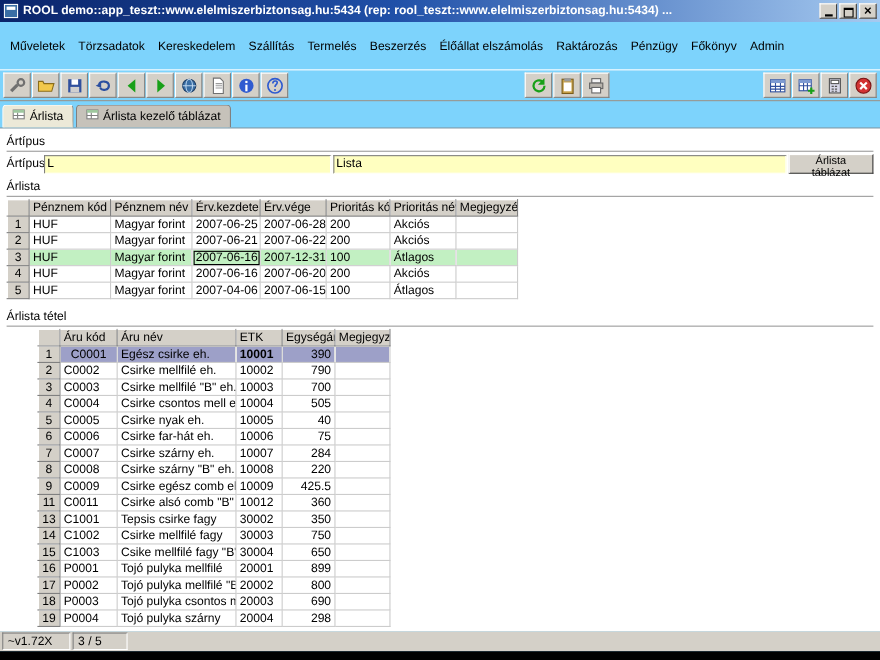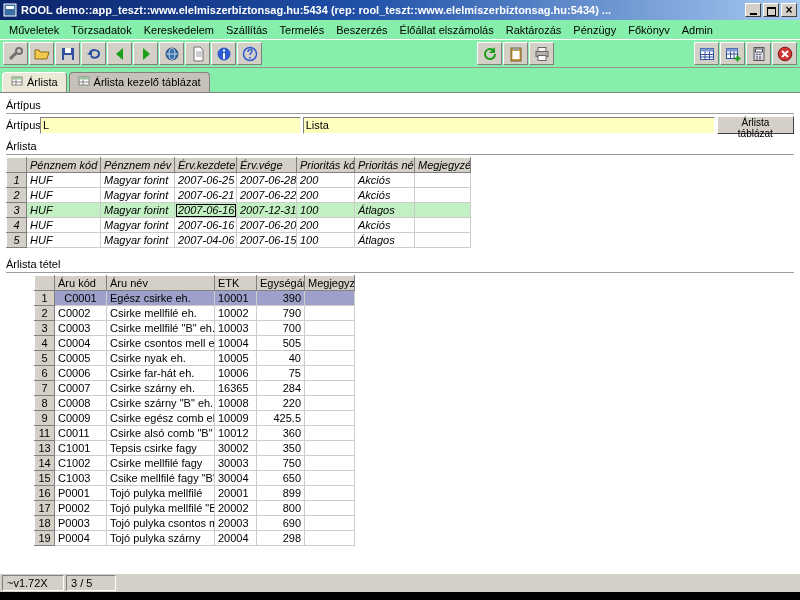--- a/index.html
+++ b/index.html
@@ -1,32 +1,32 @@
 <!DOCTYPE html>
 <html><head>
 <meta charset="utf-8">
 <style>
   html,body{margin:0;padding:0;background:#000;}
-  .window{width:800px;height:600px;display:flex;flex-direction:column;background:#86efac;
+  .window{width:800px;height:600px;display:flex;flex-direction:column;background:#7dd3fc;
           font-family:"Liberation Sans",sans-serif;font-size:11px;color:#000;overflow:hidden;}
 
   
   .titlebar{height:20px;background:linear-gradient(90deg,#0a246a 0%,#2050a8 45%,#a6caf0 100%);
             color:#fff;font-weight:bold;display:flex;align-items:center;padding:0 3px;gap:4px;flex:0 0 auto;}
   .title-text{white-space:nowrap;overflow:hidden;text-overflow:clip;flex:1;font-size:11px;}
   .app-icon svg{width:14px;height:14px;display:block;}
   .win-controls{display:flex;gap:2px;margin-left:auto;}
   .wbtn{width:16px;height:14px;background:#d4d0c8;border:1px solid;border-color:#fff #404040 #404040 #fff;
         padding:0;position:relative;}
   .glyph-min{display:block;width:7px;height:2px;background:#000;margin:8px auto 0;}
   .glyph-max{display:block;width:7px;height:6px;border:1px solid #000;border-top-width:2px;margin:2px auto 0;}
   .glyph-close::before{content:"×";font-weight:bold;font-size:12px;line-height:11px;display:block;text-align:center;}
 
   
-  .menubar{height:19px;display:flex;align-items:center;padding:0 4px;gap:2px;flex:0 0 auto;}
+  .menubar{height:19px;display:flex;align-items:center;padding:12px 4px;gap:2px;flex:0 0 auto;}
   .menu-item{padding:2px 5px;white-space:nowrap;}
 
   
   .toolbar{height:27px;display:flex;align-items:center;padding:0 3px;flex:0 0 auto;
            border-top:1px solid #fff;border-bottom:1px solid #9a968e;}
   .tb-group{display:flex;gap:1px;}
   .tb-spacer{width:215px;}
   .tb-group.right{margin-left:auto;}
   .tb-btn{width:25px;height:23px;background:#d4d0c8;border:1px solid;border-color:#fff #808080 #808080 #fff;padding:0;}
   .tb-btn svg{width:16px;height:16px;display:block;margin:auto;}
@@ -45,21 +45,21 @@
   .field-row label{width:32px;}
   .code-input,.name-input{height:15px;border:1px solid;border-color:#808080 #fff #fff #808080;
        background:#ffffc0;font:inherit;padding:0 2px;}
   .code-input{width:256px;}
   .name-input{width:408px;}
   .btn{margin-left:auto;height:18px;background:#d4d0c8;border:1px solid;border-color:#fff #404040 #404040 #fff;
        font:inherit;font-size:10px;padding:0 5px;}
 
   
   .grid{border-collapse:collapse;table-layout:fixed;margin-bottom:8px;}
-  #arlista-table{width:464px;font-style:italic;}
+  #arlista-table{width:464px;}
   #tetel-table{width:320px;margin-left:28px;}
   .grid th,.grid td{height:14px;line-height:13px;padding:0 3px;font-weight:normal;text-align:left;
        white-space:nowrap;overflow:hidden;font-size:11px;}
   .grid td{border:1px solid #cccccc;background:#fff;}
   .grid thead th{background:#d4d0c8;border:1px solid;border-color:#fff #808080 #808080 #fff;}
   .grid .rownum{background:#d4d0c8;border:1px solid;border-color:#fff #808080 #808080 #fff;text-align:center;}
   .focus-cell{outline:1px solid #000;outline-offset:-2px;}
   #tetel-table td:nth-child(5){text-align:right;}
 
   
@@ -354,21 +354,21 @@
             <th>ETK</th>
             <th>Egységár</th>
             <th>Megjegyzés</th>
           </tr>
         </thead>
         <tbody>
           <tr>
             <th class="rownum">1</th>
             <td style="background: rgb(157, 160, 200); text-align: center;">C0001</td>
             <td style="background: rgb(157, 160, 200);">Egész csirke eh.</td>
-            <td style="background: rgb(157, 160, 200);">10001</td>
+            <td style="background: rgb(157, 160, 200); font-weight: bold;">10001</td>
             <td style="background: rgb(157, 160, 200);">390</td>
             <td style="background: rgb(157, 160, 200);"></td>
           </tr>
           <tr>
             <th class="rownum">2</th>
             <td>C0002</td>
             <td>Csirke mellfilé eh.</td>
             <td>10002</td>
             <td>790</td>
             <td></td>
@@ -402,21 +402,21 @@
             <td>C0006</td>
             <td>Csirke far-hát eh.</td>
             <td>10006</td>
             <td>75</td>
             <td></td>
           </tr>
           <tr>
             <th class="rownum">7</th>
             <td>C0007</td>
             <td>Csirke szárny eh.</td>
-            <td>16365</td>
+            <td>10007</td>
             <td>284</td>
             <td></td>
           </tr>
           <tr>
             <th class="rownum">8</th>
             <td>C0008</td>
             <td>Csirke szárny "B" eh.</td>
             <td>10008</td>
             <td>220</td>
             <td></td>

